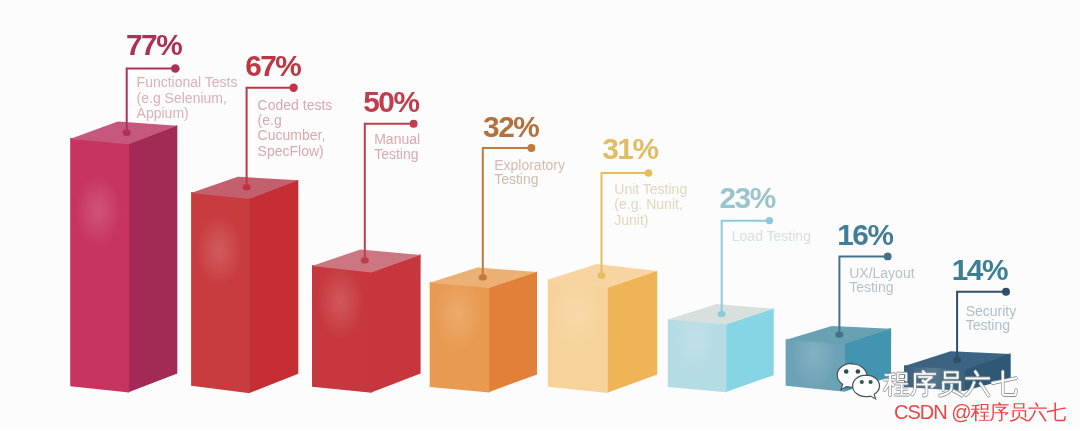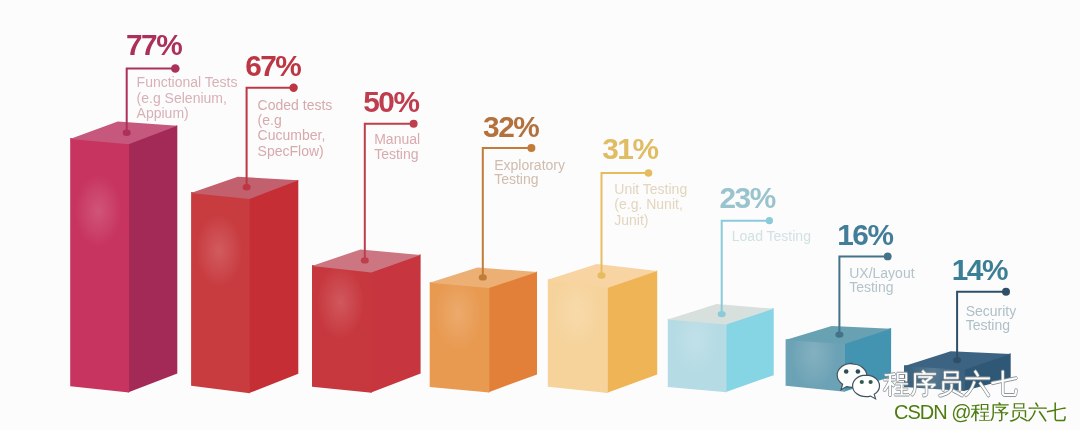--- a/index.html
+++ b/index.html
@@ -5,21 +5,21 @@
 <style>
   html,body{margin:0;padding:0;background:#ffffff;}
   body{width:1080px;height:431px;overflow:hidden;
        font-family:"Liberation Sans","DejaVu Sans",sans-serif;}
   #stage{position:relative;width:1080px;height:430px;background:#fdfcfc;overflow:hidden;}
   svg.layer{position:absolute;left:0;top:0;}
   text.pct{font-family:"Liberation Sans","DejaVu Sans",sans-serif;font-size:29.8px;font-weight:700;letter-spacing:-1.5px;}
   text.lbl{font-family:"Liberation Sans","DejaVu Sans",sans-serif;font-size:14.0px;font-weight:400;letter-spacing:0px;}
   #wm-name{position:absolute;left:883px;top:366px;font-size:27px;font-weight:300;color:#ffffff;white-space:nowrap;
         text-shadow:0.7px 0 0 #8e979c,-0.7px 0 0 #8e979c,0 0.7px 0 #8e979c,0 -0.7px 0 #8e979c;letter-spacing:0px;}
-  #wm-credit{position:absolute;left:894px;top:399px;font-size:20px;color:#4d7c0f;white-space:nowrap;letter-spacing:-1px;}
+  #wm-credit{position:absolute;left:894px;top:399px;font-size:20px;color:#ef4444;white-space:nowrap;letter-spacing:-1px;}
 </style>
 </head>
 <body>
 
 <div id="stage">
  <svg class="layer" width="1080" height="431" viewBox="0 0 1080 431">
   <defs>
    <radialGradient id="hl1" gradientUnits="userSpaceOnUse" cx="98.2" cy="210.7" r="23.3" gradientTransform="translate(98.2,210.7) scale(1,1.55) translate(-98.2,-210.7)">
           <stop offset="0" stop-color="#ffffff" stop-opacity="0.16"></stop>
           <stop offset="0.55" stop-color="#ffffff" stop-opacity="0.075"></stop>

